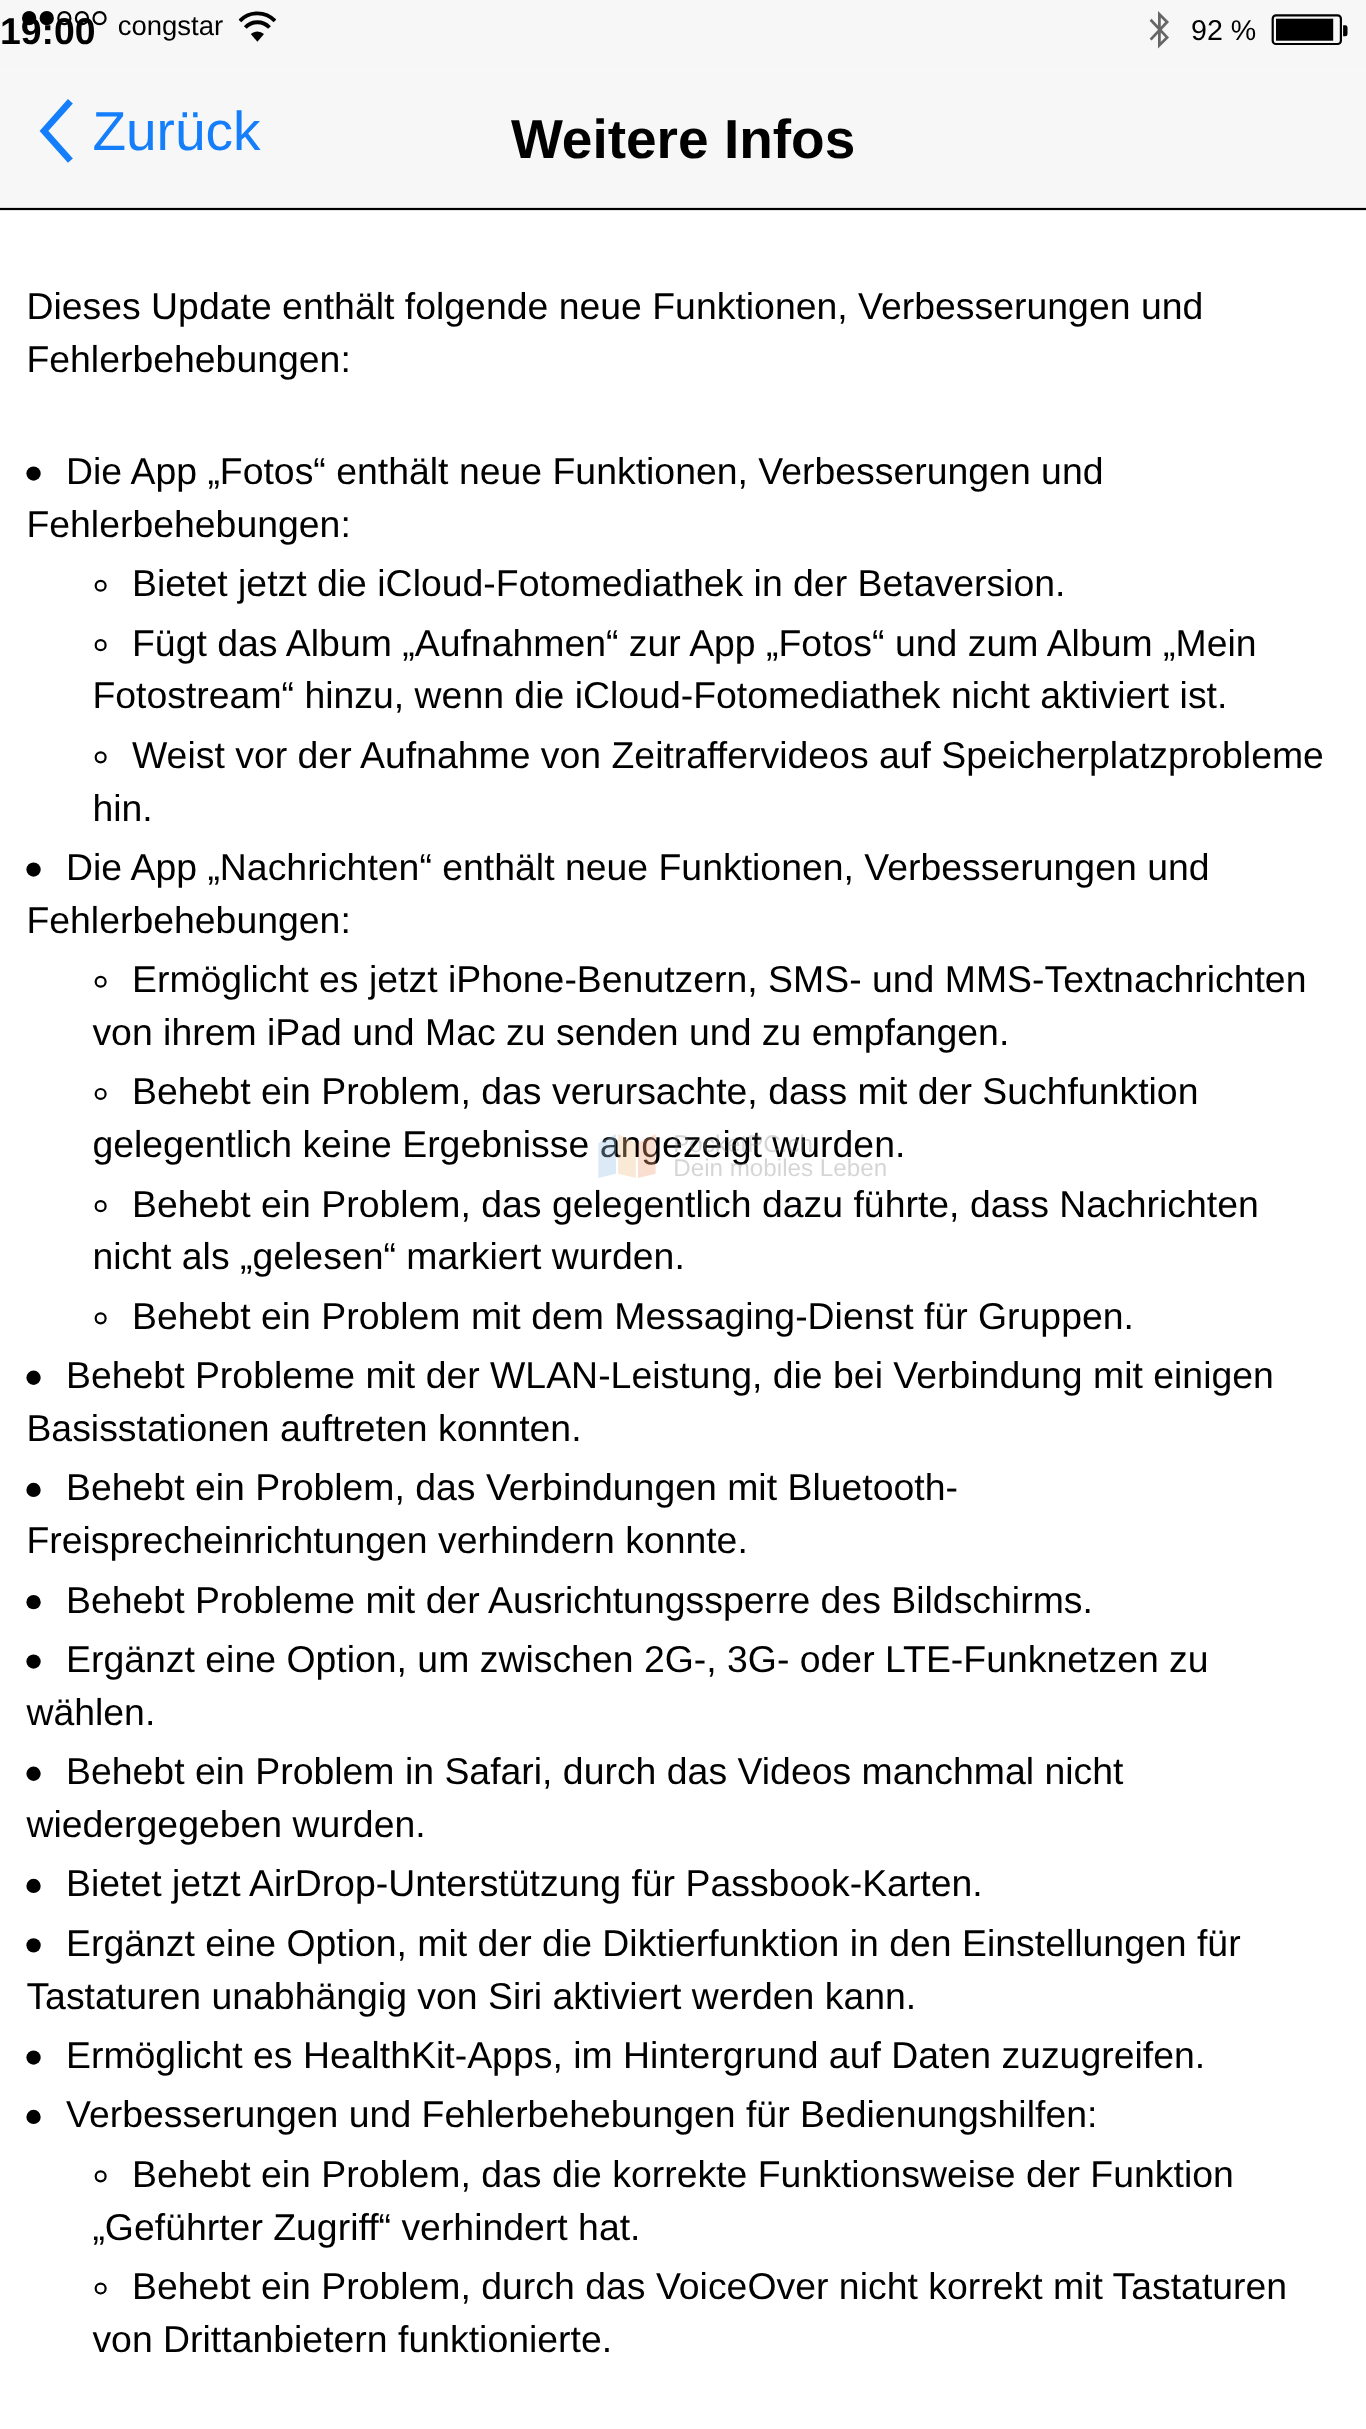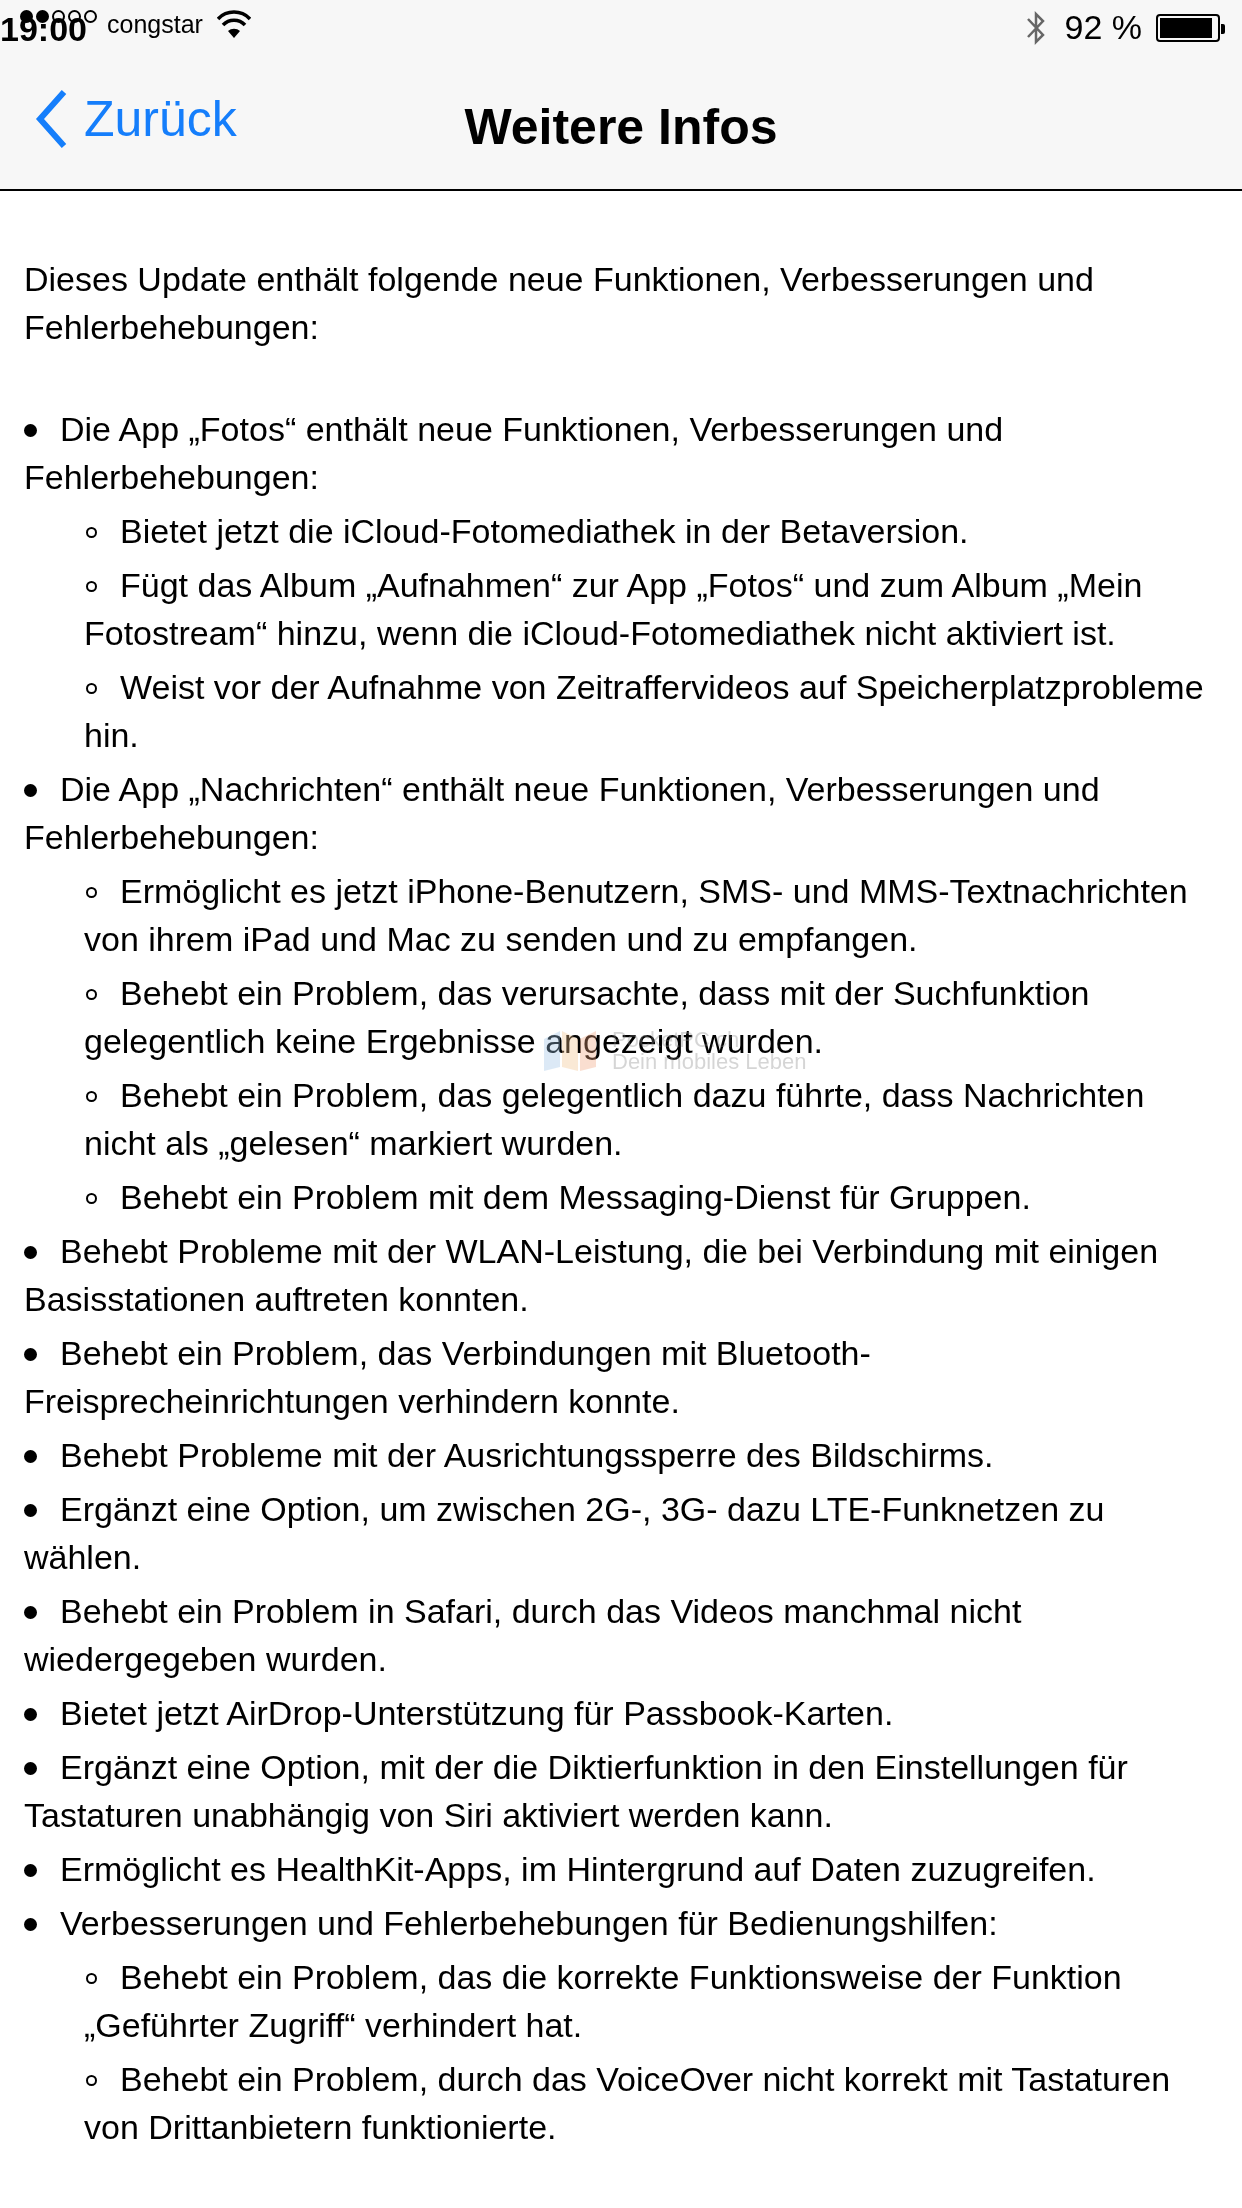--- a/index.html
+++ b/index.html
@@ -4,21 +4,21 @@
 <style>
   html, body { margin:0; padding:0; }
   body { width:1242px; height:2208px; overflow:hidden; background:#ffffff; font-family:"Liberation Sans", sans-serif; color:#000; position:relative; }
   .statusbar { position:absolute; left:0; top:0; width:1242px; height:64px; background:#f7f7f7; }
   .sb-left { position:absolute; left:20px; top:10px; font-size:25px; display:flex; align-items:flex-start; }
   .dots { display:flex; gap:3px; margin-right:10px; }
   .dot { width:13px; height:13px; border-radius:50%; border:2px solid #000; box-sizing:border-box; }
   .dot.filled { background:#000; }
   .wifi { margin-left:14px; width:34px; height:30px; }
   .sb-time { position:absolute; left:0; right:0; top:10px; text-align:left; font-size:34px; font-weight:bold; }
-  .sb-right { position:absolute; right:22px; top:8px; display:flex; align-items:center; font-size:34px; }
+  .sb-right { position:absolute; right:22px; top:8px; display:flex; align-items:center; font-size:26px; }
   .bt { width:22px; height:38px; margin-right:18px; }
   .battery { width:64px; height:28px; border:2px solid #000; border-radius:4px; margin-left:14px; position:relative; box-sizing:border-box; padding:2px; }
   .battery .fill { background:#000; height:100%; }
   .battery .tip { position:absolute; right:-7px; top:8px; width:4px; height:10px; background:#000; border-radius:0 2px 2px 0; }
   .navbar { position:absolute; left:0; top:64px; width:1242px; height:127px; background:#f7f7f7; border-bottom:2px solid #000000; box-sizing:border-box; }
   .back { position:absolute; left:34px; top:24px; display:flex; align-items:center; color:#157efb; font-size:50px; cursor:pointer; }
   .back svg { width:36px; height:62px; margin-right:14px; }
   .title { position:absolute; left:0; right:0; top:34px; text-align:center; font-size:50px; font-weight:bold; }
   .content { position:absolute; left:24px; top:212px; width:1200px; font-size:34px; line-height:48px;margin-top:43px; }
   .p { margin:0 0 54px 0; }
@@ -82,21 +82,21 @@
 
   <div class="li">Die App „Nachrichten“ enthält neue Funktionen, Verbesserungen und Fehlerbehebungen:</div>
   <div class="sub">Ermöglicht es jetzt iPhone-Benutzern, SMS- und MMS-Textnachrichten von ihrem iPad und Mac zu senden und zu empfangen.</div>
   <div class="sub">Behebt ein Problem, das verursachte, dass mit der Suchfunktion gelegentlich keine Ergebnisse angezeigt wurden.</div>
   <div class="sub">Behebt ein Problem, das gelegentlich dazu führte, dass Nachrichten nicht als „gelesen“ markiert wurden.</div>
   <div class="sub">Behebt ein Problem mit dem Messaging-Dienst für Gruppen.</div>
 
   <div class="li">Behebt Probleme mit der WLAN-Leistung, die bei Verbindung mit einigen Basisstationen auftreten konnten.</div>
   <div class="li">Behebt ein Problem, das Verbindungen mit Bluetooth-Freisprecheinrichtungen verhindern konnte.</div>
   <div class="li">Behebt Probleme mit der Ausrichtungssperre des Bildschirms.</div>
-  <div class="li">Ergänzt eine Option, um zwischen 2G-, 3G- dazu LTE-Funknetzen zu wählen.</div>
+  <div class="li">Ergänzt eine Option, um zwischen 2G-, 3G- oder LTE-Funknetzen zu wählen.</div>
   <div class="li">Behebt ein Problem in Safari, durch das Videos manchmal nicht wiedergegeben wurden.</div>
   <div class="li">Bietet jetzt AirDrop-Unterstützung für Passbook-Karten.</div>
   <div class="li">Ergänzt eine Option, mit der die Diktierfunktion in den Einstellungen für Tastaturen unabhängig von Siri aktiviert werden kann.</div>
   <div class="li">Ermöglicht es HealthKit-Apps, im Hintergrund auf Daten zuzugreifen.</div>
   <div class="li">Verbesserungen und Fehlerbehebungen für Bedienungshilfen:</div>
   <div class="sub">Behebt ein Problem, das die korrekte Funktionsweise der Funktion „Geführter Zugriff“ verhindert hat.</div>
   <div class="sub">Behebt ein Problem, durch das VoiceOver nicht korrekt mit Tastaturen von Drittanbietern funktionierte.</div>
 </div>
 
 <div class="watermark">

